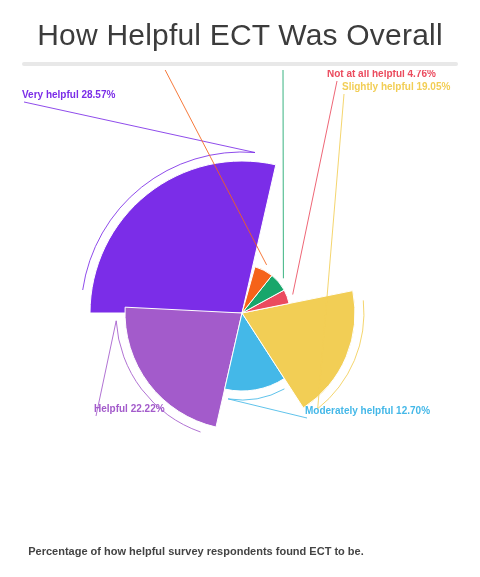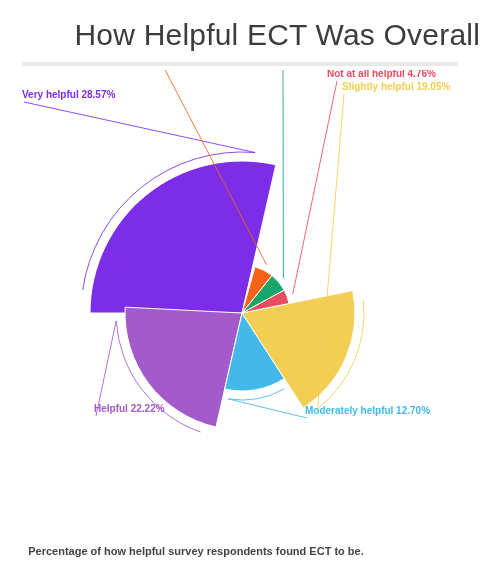--- a/index.html
+++ b/index.html
@@ -19,21 +19,21 @@
     left: 0; top: 0;
     width: 480px;
     height: 577px;
     background: #ffffff;
   }
   #chart-title {
     position: absolute;
     left: 0;
     top: 18px;
     width: 480px;
-    text-align: right;
+    text-align: center;
     font-size: 30px;
     font-weight: 400;
     color: #3c3c3c;
     letter-spacing: 0.2px;
     white-space: nowrap;
   }
   #title-rule {
     position: absolute;
     left: 22px;
     top: 62px;

